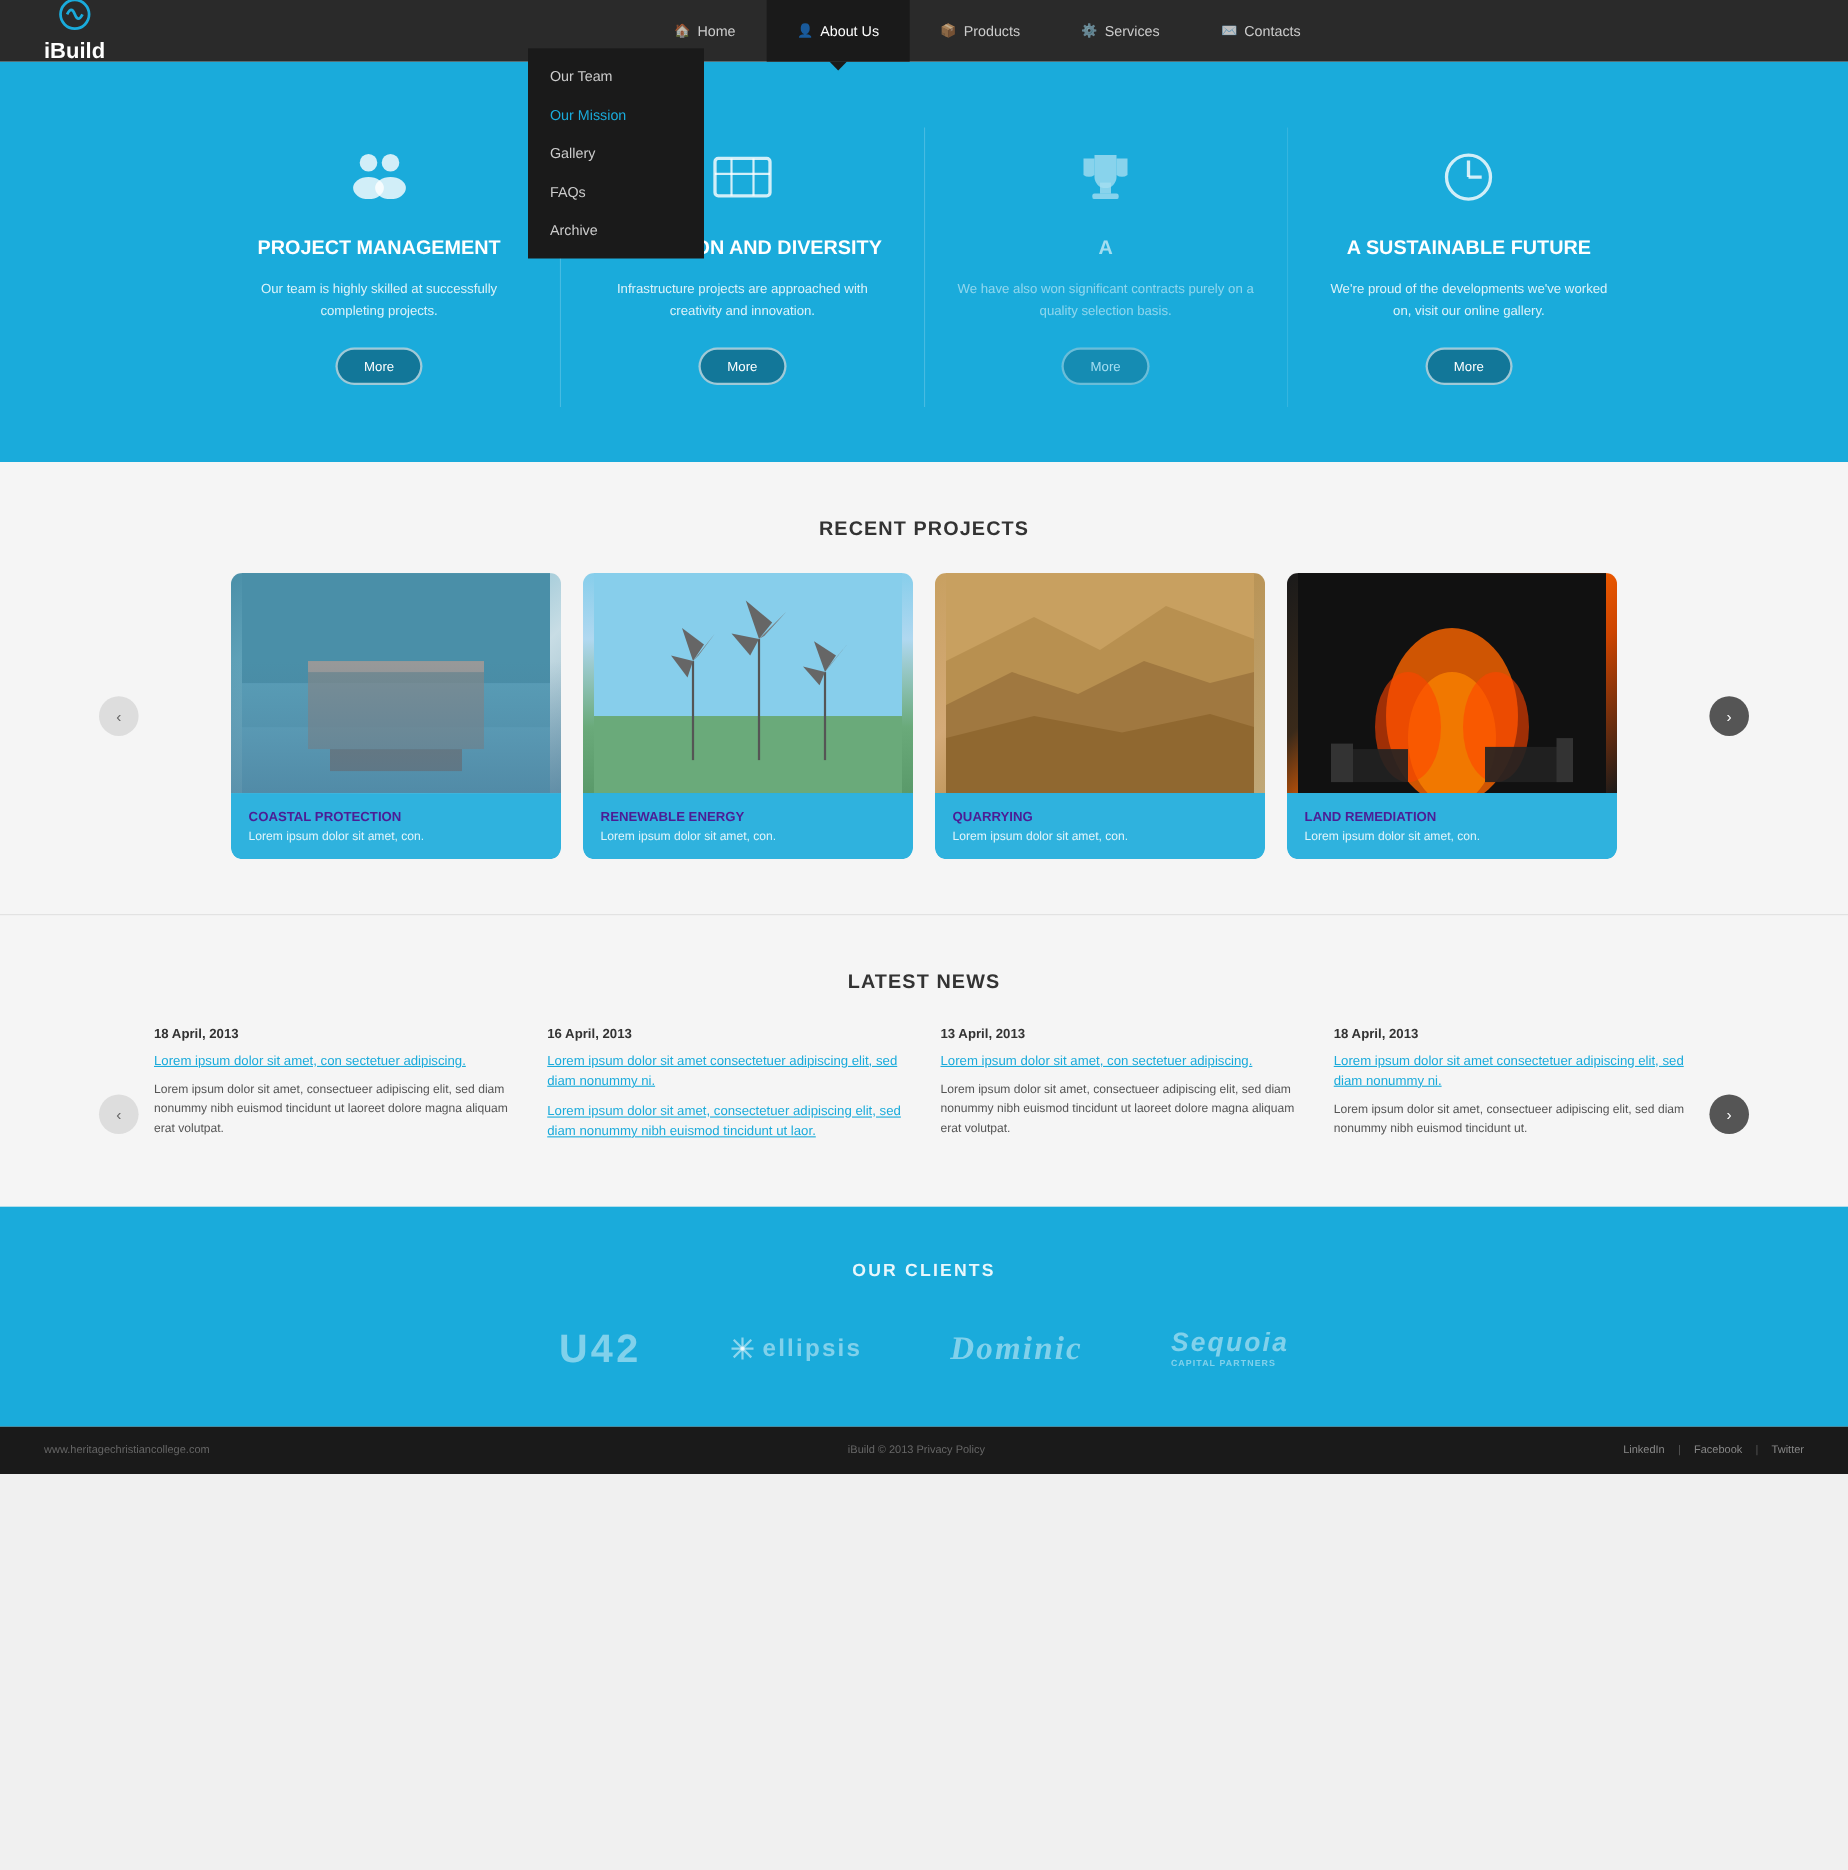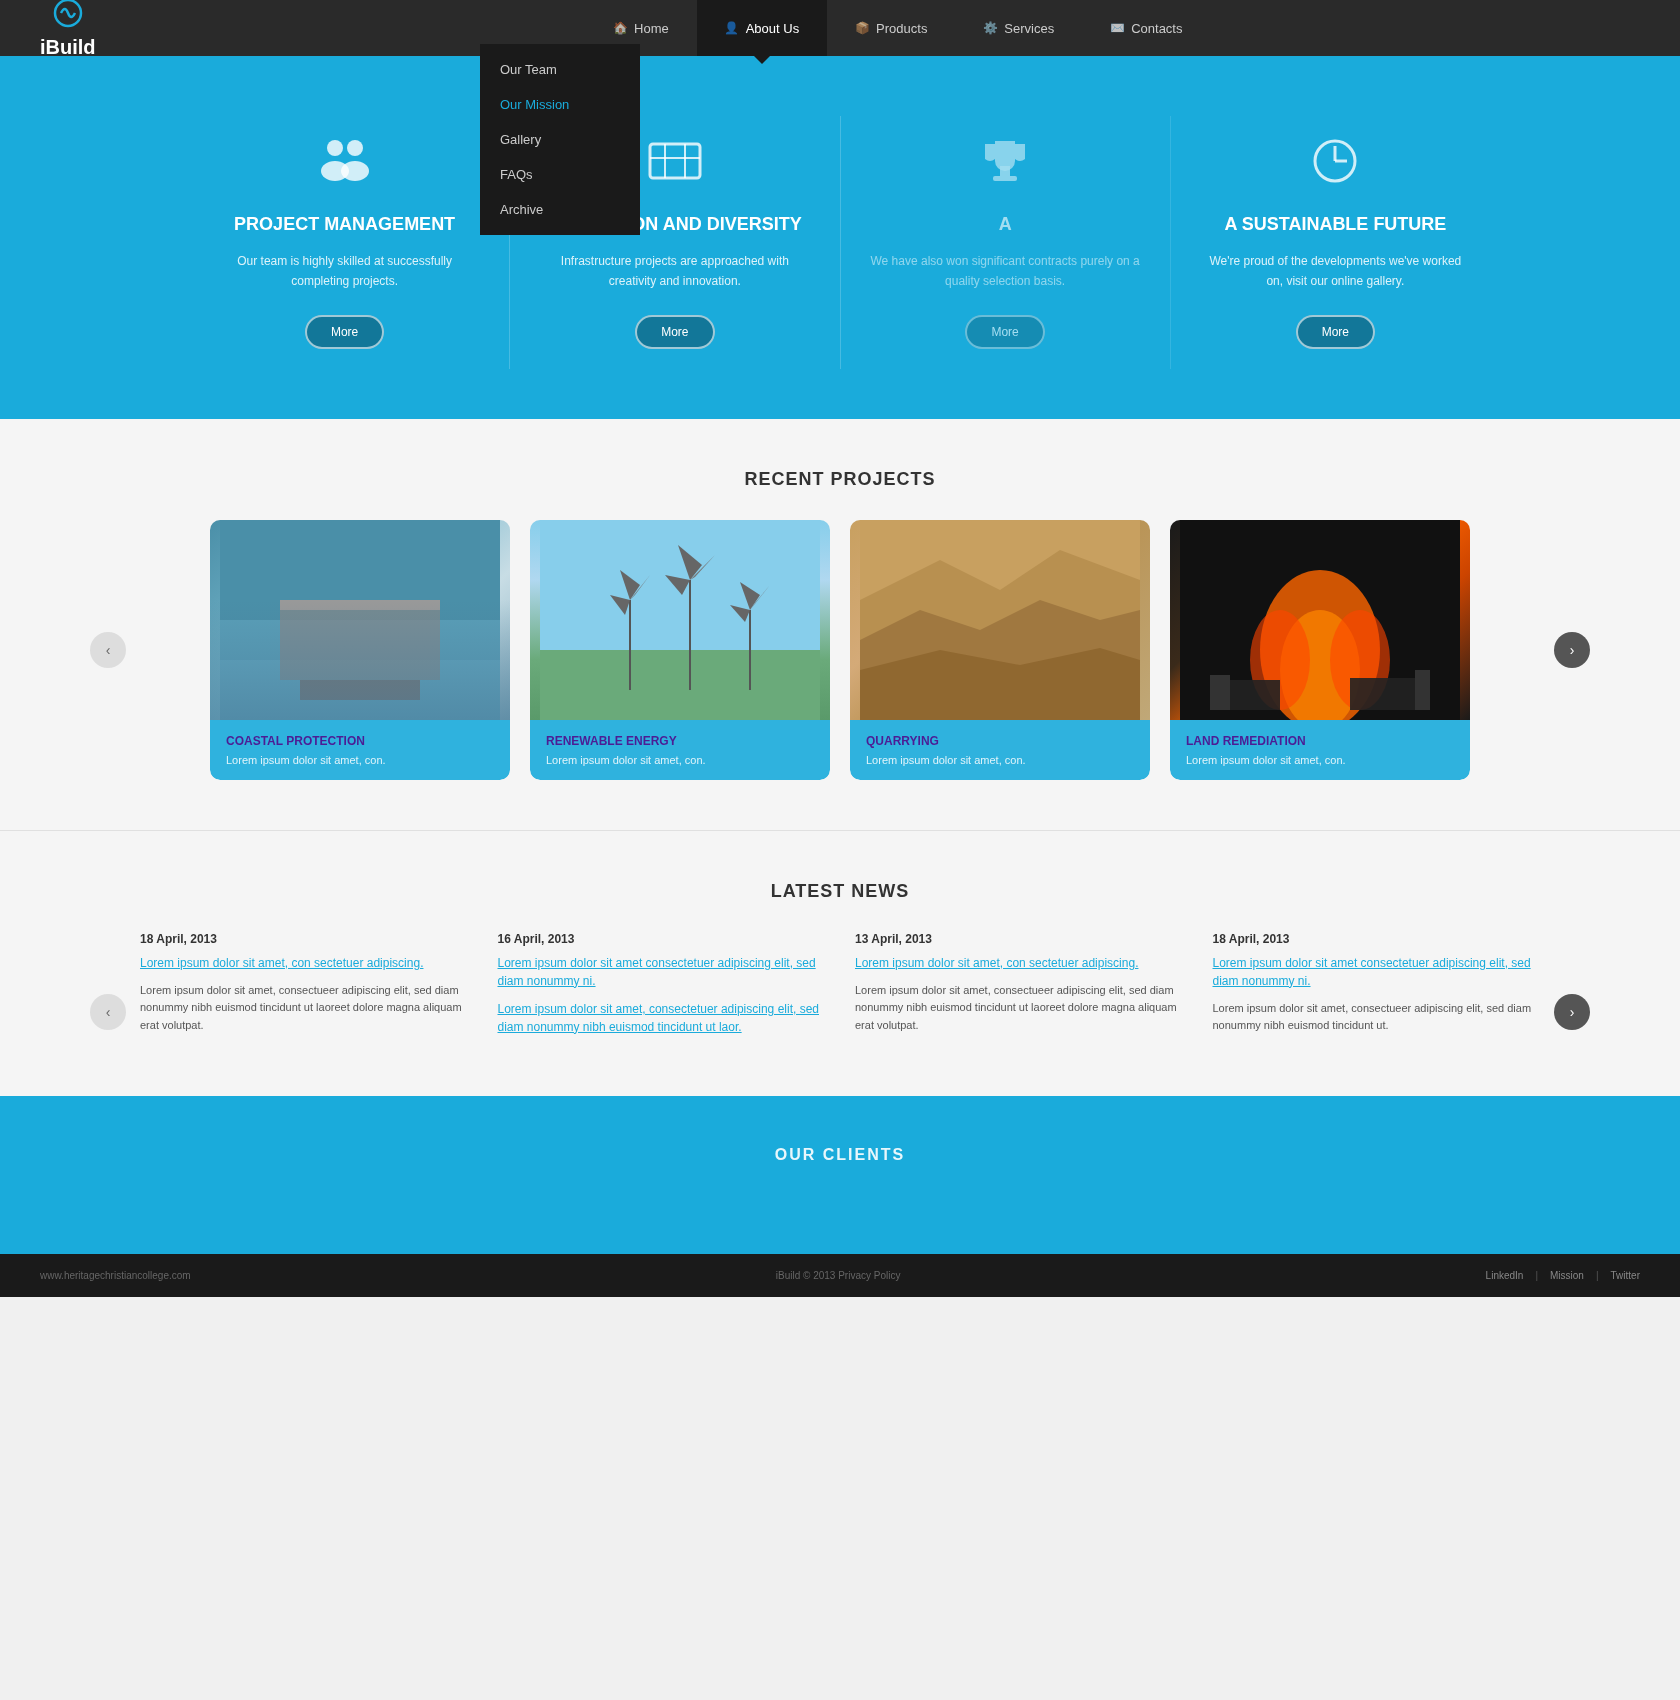--- a/index.html
+++ b/index.html
@@ -580,25 +580,43 @@
         <a class="news-link">Lorem ipsum dolor sit amet consectetuer adipiscing elit, sed diam nonummy ni.</a>
         <p class="news-text">Lorem ipsum dolor sit amet, consectueer adipiscing elit, sed diam nonummy nibh euismod tincidunt ut.</p>
       </div>
     </div>
     <button class="carousel-btn right" style="right:-50px; top:80px;">›</button>
   </div>
 </section>
 
 <section class="clients-section">
   <h2 class="clients-title">OUR CLIENTS</h2>
+  <div class="clients-logos">
+    <div class="client-logo" style="font-size:36px; letter-spacing:3px; color:rgba(255,255,255,0.45);">U42</div>
+    <div class="client-logo ellipsis" style="color:rgba(255,255,255,0.45);">
+      <svg width="24" height="24" viewBox="0 0 24 24">
+        <circle cx="12" cy="12" r="2" fill="rgba(255,255,255,0.5)"></circle>
+        <line x1="12" y1="2" x2="12" y2="22" stroke="rgba(255,255,255,0.5)" stroke-width="2"></line>
+        <line x1="2" y1="12" x2="22" y2="12" stroke="rgba(255,255,255,0.5)" stroke-width="2"></line>
+        <line x1="4" y1="4" x2="20" y2="20" stroke="rgba(255,255,255,0.5)" stroke-width="2"></line>
+        <line x1="20" y1="4" x2="4" y2="20" stroke="rgba(255,255,255,0.5)" stroke-width="2"></line>
+      </svg>
+      <span>ellipsis</span>
+    </div>
+    <div class="client-logo dominic" style="font-size:30px; font-family:Georgia,serif; color:rgba(255,255,255,0.45);">Dominic</div>
+    <div class="client-logo sequoia" style="font-size:24px; font-style:italic; color:rgba(255,255,255,0.45);">
+      Sequo<em>ia</em>
+      <span style="font-size:8px; display:block; letter-spacing:1px; font-style:normal;">CAPITAL PARTNERS</span>
+    </div>
+  </div>
 </section>
 
 <footer class="footer">
   <div class="footer-left">www.heritagechristiancollege.com</div>
   <div class="footer-center">iBuild © 2013 Privacy Policy</div>
   <div class="footer-right">
     <span class="footer-link">LinkedIn</span>
     <span style="color:#555">|</span>
-    <span class="footer-link">Mission</span>
+    <span class="footer-link">Facebook</span>
     <span style="color:#555">|</span>
     <span class="footer-link">Twitter</span>
   </div>
 </footer>
 
 </body></html>

